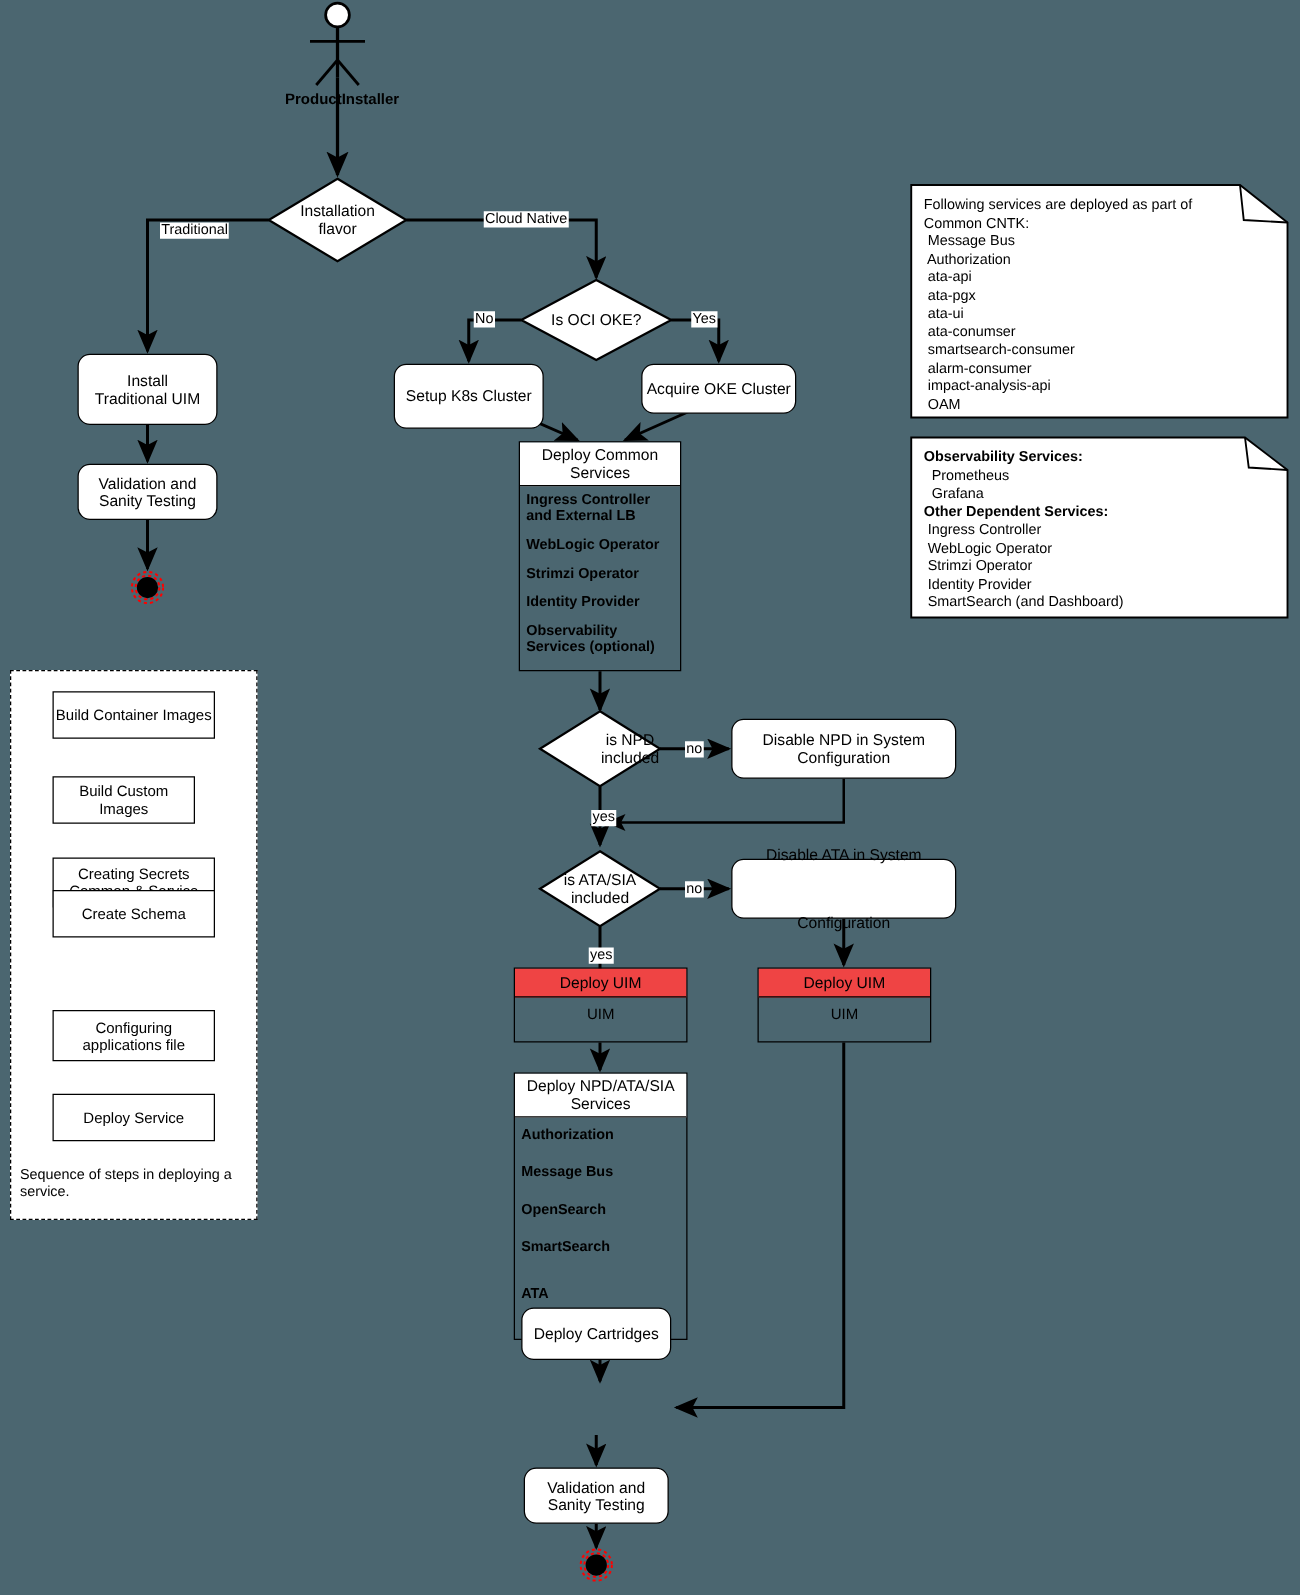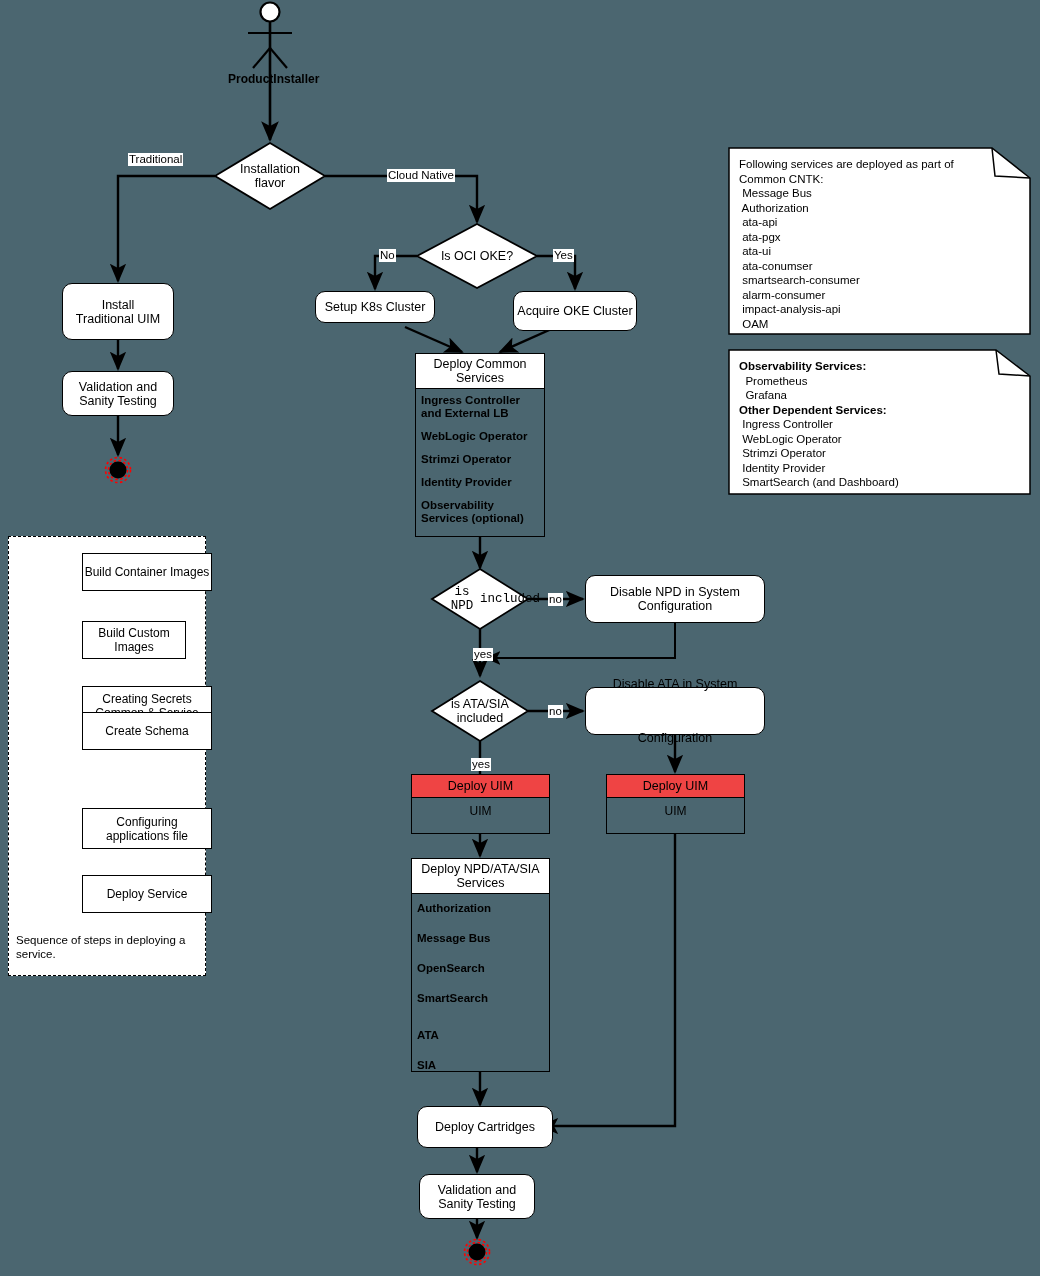--- a/index.html
+++ b/index.html
@@ -30,21 +30,21 @@
                     color:#000;padding:6px 2px;}
 
   .note{position:absolute;box-sizing:border-box;background:#ffffff;color:#000;
         font-size:11.5px;line-height:14.5px;padding:9px 10px;}
   .note .nl{white-space:pre;}
   .note .nl.b{font-weight:bold;}
 
   .seqpanel{position:absolute;box-sizing:border-box;background:#ffffff;border:1.8px dashed #000;}
   .seqstep{position:absolute;box-sizing:border-box;background:#ffffff;border:1.5px solid #000;
            display:flex;align-items:center;justify-content:center;text-align:center;
-           font-size:12px;line-height:14px;color:#000;margin-left:40px;}
+           font-size:12px;line-height:14px;color:#000;}
   .seqcaption{position:absolute;text-align:left;font-size:11.5px;line-height:14px;color:#000;}
 
   .actorlabel{position:absolute;font-size:12px;line-height:14px;color:#000;font-weight:bold;white-space:nowrap;}
 </style>
 </head>
 <body style="background: rgb(75, 102, 112);">
 
 <div id="canvas" style="width: 1040px; height: 1276px; background: rgb(75, 102, 112);">
 
   <svg class="layer" viewBox="0 0 1040 1276">
@@ -140,40 +140,40 @@
     <line x1="107" y1="849" x2="107" y2="871" stroke="#000" stroke-width="1.8" marker-end="url(#arw)"></line>
   </svg>
 
   <div class="actorlabel" style="left:228px;top:72px;">ProductInstaller</div>
 
   <div class="node diamond" style="left:215px;top:143px;width:110px;height:66px;flex-direction:column;">
     <span class="dlabel">Installation</span>
     <span class="dlabel">flavor</span>
   </div>
 
-  <div class="edgelabel" style="left:128px;top:153px;">Traditional</div>
+  <div class="edgelabel" style="left:128px;top:178px;">Traditional</div>
   <div class="edgelabel" style="left:387px;top:169px;">Cloud Native</div>
 
   <div class="node rrect" style="left:62px;top:283px;width:112px;height:57px;flex-direction:column;">
     <span>Install</span>
     <span>Traditional UIM</span>
   </div>
 
   <div class="node rrect" style="left:62px;top:371px;width:112px;height:45px;flex-direction:column;">
     <span>Validation and</span>
     <span>Sanity Testing</span>
   </div>
 
   <div class="node diamond" style="left:417px;top:224px;width:120px;height:64px;">
     <span class="dlabel">Is OCI OKE?</span>
   </div>
   <div class="edgelabel" style="left:379px;top:249px;">No</div>
   <div class="edgelabel" style="left:553px;top:249px;">Yes</div>
 
-  <div class="node rrect" style="left:315px;top:291px;width:120px;height:32px;">
+  <div class="node rrect" style="left:315px;top:291px;width:120px;height:52px;">
     <span>Setup K8s Cluster</span>
   </div>
 
   <div class="node rrect" style="left:513px;top:291px;width:124px;height:40px;">
     <span>Acquire OKE Cluster</span>
   </div>
 
   <div class="complex" style="left:415px;top:353px;width:130px;height:184px;">
     <div class="chead">
       <div>Deploy Common</div>
@@ -181,21 +181,21 @@
     </div>
     <div class="cbody">
       <div class="citem">Ingress Controller and External LB</div>
       <div class="citem">WebLogic Operator</div>
       <div class="citem">Strimzi Operator</div>
       <div class="citem">Identity Provider</div>
       <div class="citem">Observability Services (optional)</div>
     </div>
   </div>
 
-  <div class="node diamond" style="left:444px;top:569px;width:96px;height:60px;flex-direction:row;font-family:Liberation Mono, monospace;">
+  <div class="node diamond" style="left:456px;top:569px;width:96px;height:60px;flex-direction:column;">
     <span class="dlabel">is  NPD</span>
     <span class="dlabel">included</span>
   </div>
   <div class="edgelabel" style="left:548px;top:593px;">no</div>
   <div class="edgelabel" style="left:473px;top:648px;">yes</div>
 
   <div class="node rrect" style="left:585px;top:575px;width:180px;height:48px;flex-direction:column;">
     <span>Disable NPD in System</span>
     <span>Configuration</span>
   </div>
@@ -230,21 +230,21 @@
     <div class="cbody" style="padding-top:8px;">
       <div class="citem" style="margin-bottom:17px;">Authorization</div>
       <div class="citem" style="margin-bottom:17px;">Message Bus</div>
       <div class="citem" style="margin-bottom:17px;">OpenSearch</div>
       <div class="citem" style="margin-bottom:17px;">SmartSearch</div>
       <div class="citem" style="margin-bottom:17px;margin-top:24px;">ATA</div>
       <div class="citem">SIA</div>
     </div>
   </div>
 
-  <div class="node rrect" style="left:417px;top:1106px;width:136px;height:42px;text-align:center;">
+  <div class="node rrect" style="left:417px;top:1046px;width:120px;height:42px;text-align:center;">
     <span>Deploy Cartridges</span>
   </div>
 
   <div class="node rrect" style="left:419px;top:1174px;width:116px;height:45px;flex-direction:column;">
     <span>Validation and</span>
     <span>Sanity Testing</span>
   </div>
 
   <div class="note" style="left:729px;top:148px;width:301px;height:186px;background:transparent;">
     <div class="nl">Following services are deployed as part of</div>
@@ -271,21 +271,21 @@
     <div class="nl"> Strimzi Operator</div>
     <div class="nl"> Identity Provider</div>
     <div class="nl"> SmartSearch (and Dashboard)</div>
   </div>
 
   <div class="seqpanel" style="left:8px;top:536px;width:198px;height:440px;"></div>
 
   <div class="seqstep" style="left:42px;top:553px;width:130px;height:38px;flex-direction:column;">
     <span>Build Container Images</span>
   </div>
-  <div class="seqstep" style="left:42px;top:621px;width:104px;height:38px;flex-direction:column;">
+  <div class="seqstep" style="left:42px;top:621px;width:114px;height:38px;flex-direction:column;">
     <span>Build Custom Images</span>
   </div>
   <div class="seqstep" style="left:42px;top:686px;width:130px;height:40px;flex-direction:column;">
     <span>Creating Secrets</span>
     <span>Common &amp; Service</span>
   </div>
   <div class="seqstep" style="left:42px;top:712px;width:130px;height:38px;flex-direction:column;">
     <span>Create Schema</span>
   </div>
   <div class="seqstep" style="left:42px;top:808px;width:130px;height:41px;flex-direction:column;">

